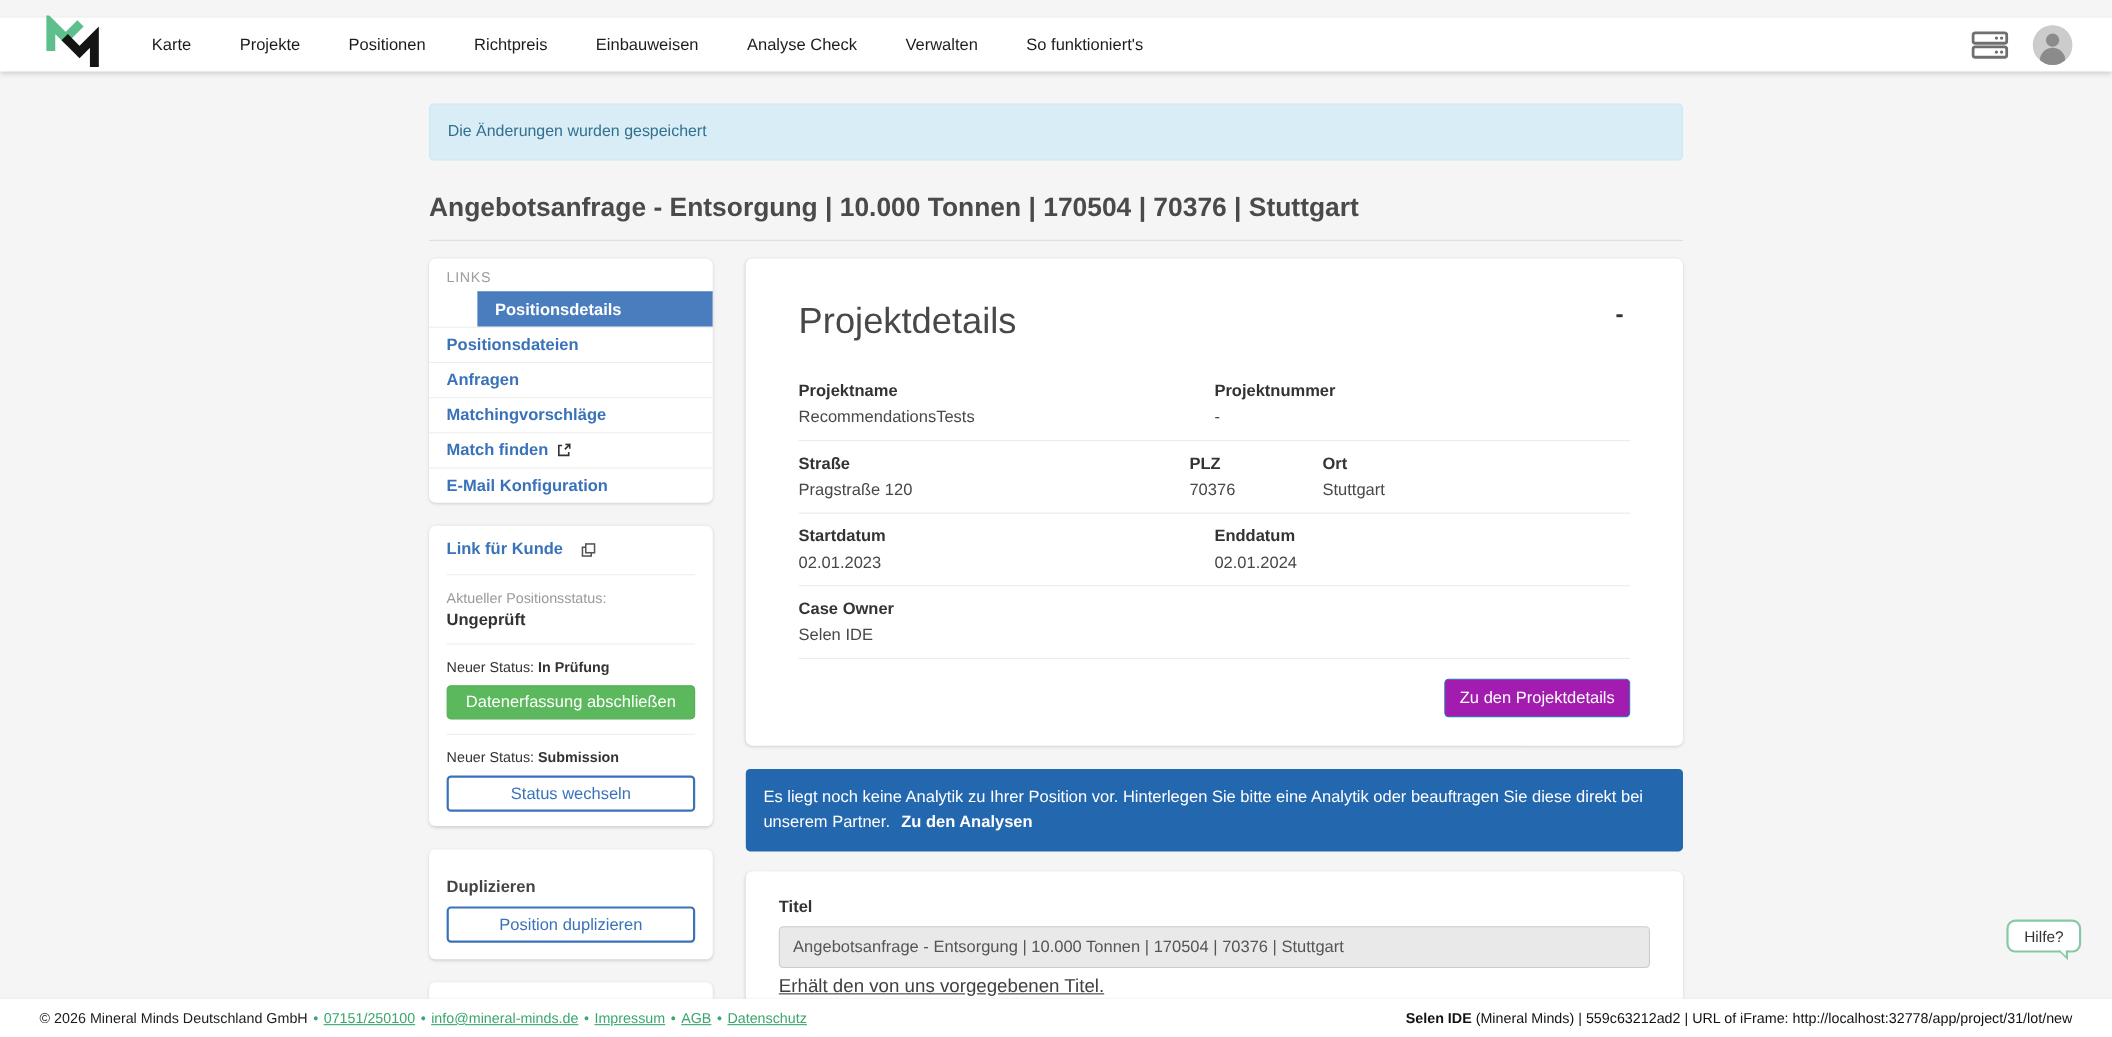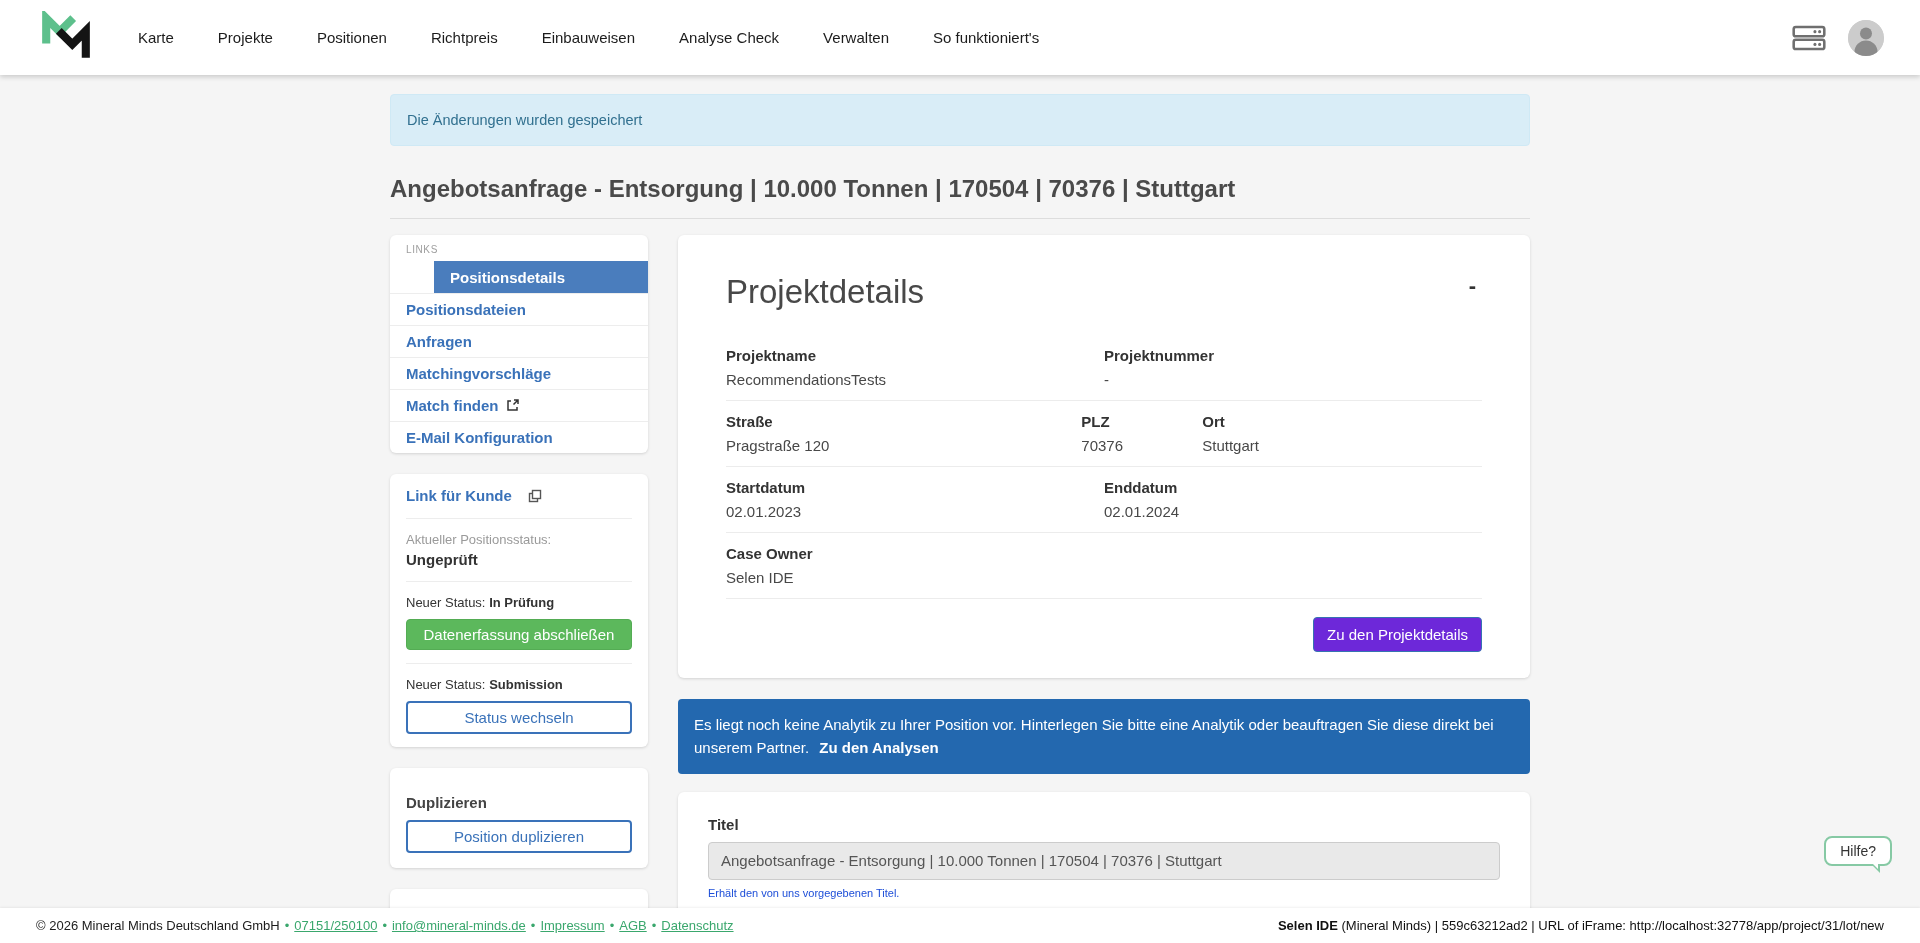--- a/index.html
+++ b/index.html
@@ -1,20 +1,20 @@
 <!DOCTYPE html>
 <html><head>
 <meta charset="utf-8">
 <style>
   * { margin:0; padding:0; box-sizing:border-box; }
   html,body { width:1920px; height:943px; font-family:"Liberation Sans", sans-serif; background:#f5f5f5; overflow:hidden; }
   .app { position:relative; width:1920px; height:943px; overflow:hidden; }
 
   
-  .header { position:absolute; top:0; left:0; right:0; height:75px; background:#fff;
+  .header { position:absolute; top:16px; left:0; right:0; height:49px; background:#fff;
             box-shadow:0 2px 5px rgba(0,0,0,.18); display:flex; align-items:center; z-index:50; }
   .logo { margin-left:36px; width:60px; height:58px; display:flex; align-items:center; justify-content:center; }
   .nav { display:flex; align-items:center; margin-left:42px; gap:44px; }
   .nav-item { font-size:15px; font-weight:500; color:#1c1c1c; cursor:pointer; white-space:nowrap; }
   .header-right { margin-left:auto; margin-right:36px; display:flex; align-items:center; gap:22px; }
   .avatar-wrap { width:36px; height:36px; border-radius:50%; overflow:hidden; background:#cccccc; display:inline-block; }
 
   
   .content { position:absolute; top:61px; left:0; right:0; bottom:35px; overflow:hidden; }
   .container { width:1140px; margin:0 auto; }
@@ -25,21 +25,21 @@
   .page-title { margin-top:29px; font-size:24px; font-weight:700; color:#4a4a4a;
                 padding-bottom:15px; border-bottom:1px solid #ddd; }
 
   .columns { display:flex; gap:30px; margin-top:16px; align-items:flex-start; }
   .left-col { width:258px; flex:0 0 258px; }
   .right-col { flex:1; min-width:0; }
 
   .card { background:#fff; border-radius:6px; box-shadow:0 1px 3px rgba(0,0,0,.14); margin-bottom:21px; }
 
   
-  .links-header { font-size:10px; color:#9e9e9e; letter-spacing:.6px; padding:9px 16px 6px; }
+  .links-header { font-size:13px; color:#9e9e9e; letter-spacing:.6px; padding:9px 16px 6px; }
   .link-item { padding:7px 16px; font-size:15px; font-weight:600; color:#3a72b9;
                border-top:1px solid #ededed; cursor:pointer; display:flex; align-items:center; gap:7px; }
   .link-item.active { background:#4a7dbd; color:#fff; border-top-color:#4a7dbd;margin-left:44px; }
   .links-card { overflow:hidden; }
 
   
   .status-card { padding:0 16px; }
   .status-section { padding:13px 0; border-bottom:1px solid #ededed; }
   .status-section:last-child { border-bottom:none; }
   .customer-link { color:#3a72b9; font-size:15px; font-weight:600; cursor:pointer;
@@ -63,35 +63,35 @@
   .project-title { font-size:33px; font-weight:400; color:#484848; }
   .collapse-btn { font-size:22px; font-weight:700; color:#333; cursor:pointer; line-height:1;
                   background:none; border:none; padding:2px 6px; font-family:inherit; }
   .field-rows { margin-top:24px; }
   .field-row { display:flex; padding:12px 0; border-bottom:1px solid #ececec; }
   .field { min-width:0; }
   .f-label { font-size:15px; font-weight:700; color:#333; margin-bottom:7px; }
   .f-value { font-size:15px; color:#484848; }
   .w50 { width:50%; } .w47 { width:47%; } .w16 { width:16%; } .w37 { width:37%; } .w100 { width:100%; }
   .card-btn-bar { display:flex; justify-content:flex-end; padding-top:18px; }
-  .btn-blue { background:#6d28d9; color:#fff; border:1px solid #3672b2; border-radius:4px;
+  .btn-blue { background:#a21caf; color:#fff; border:1px solid #3672b2; border-radius:4px;
               font-size:15px; padding:8px 13px; cursor:pointer; font-family:inherit; }
 
   
   .analytics-banner { background:#2368af; border-radius:4px; color:#fff; font-size:15px;
                       padding:14px 16px; line-height:1.55; margin-bottom:18px; }
   .analytics-link { font-weight:700; color:#fff; cursor:pointer; margin-left:6px; white-space:nowrap; }
 
   
   .form-card { padding:24px 30px 40px; }
   .form-label { font-size:15px; font-weight:700; color:#333; margin-bottom:9px; }
   .text-input { width:100%; height:38px; border:1px solid #ccc; border-radius:4px; background:#fff;
                 font-size:15px; color:#444; padding:0 12px; font-family:inherit; }
   .text-input:disabled { background:#e9e9e9; color:#555; }
-  .help-text { font-size:11px; color:#1d4ed8; margin-top:7px; }
+  .help-text { font-size:17px; color:#404040; margin-top:7px;text-decoration:underline; }
 
   
   .help-bubble { position:absolute; right:28px; bottom:77px; background:#fff; border:2px solid #86c9a4;
                  border-radius:8px; padding:5px 14px; font-size:14px; color:#333; cursor:pointer; z-index:60; }
   .help-bubble:after { content:""; position:absolute; right:10px; bottom:-9px; width:0; height:0;
                  border-left:9px solid transparent; border-top:9px solid #86c9a4; }
   .help-bubble:before { content:""; position:absolute; right:12px; bottom:-5px; width:0; height:0; z-index:1;
                  border-left:6px solid transparent; border-top:6px solid #fff; }
 
   

